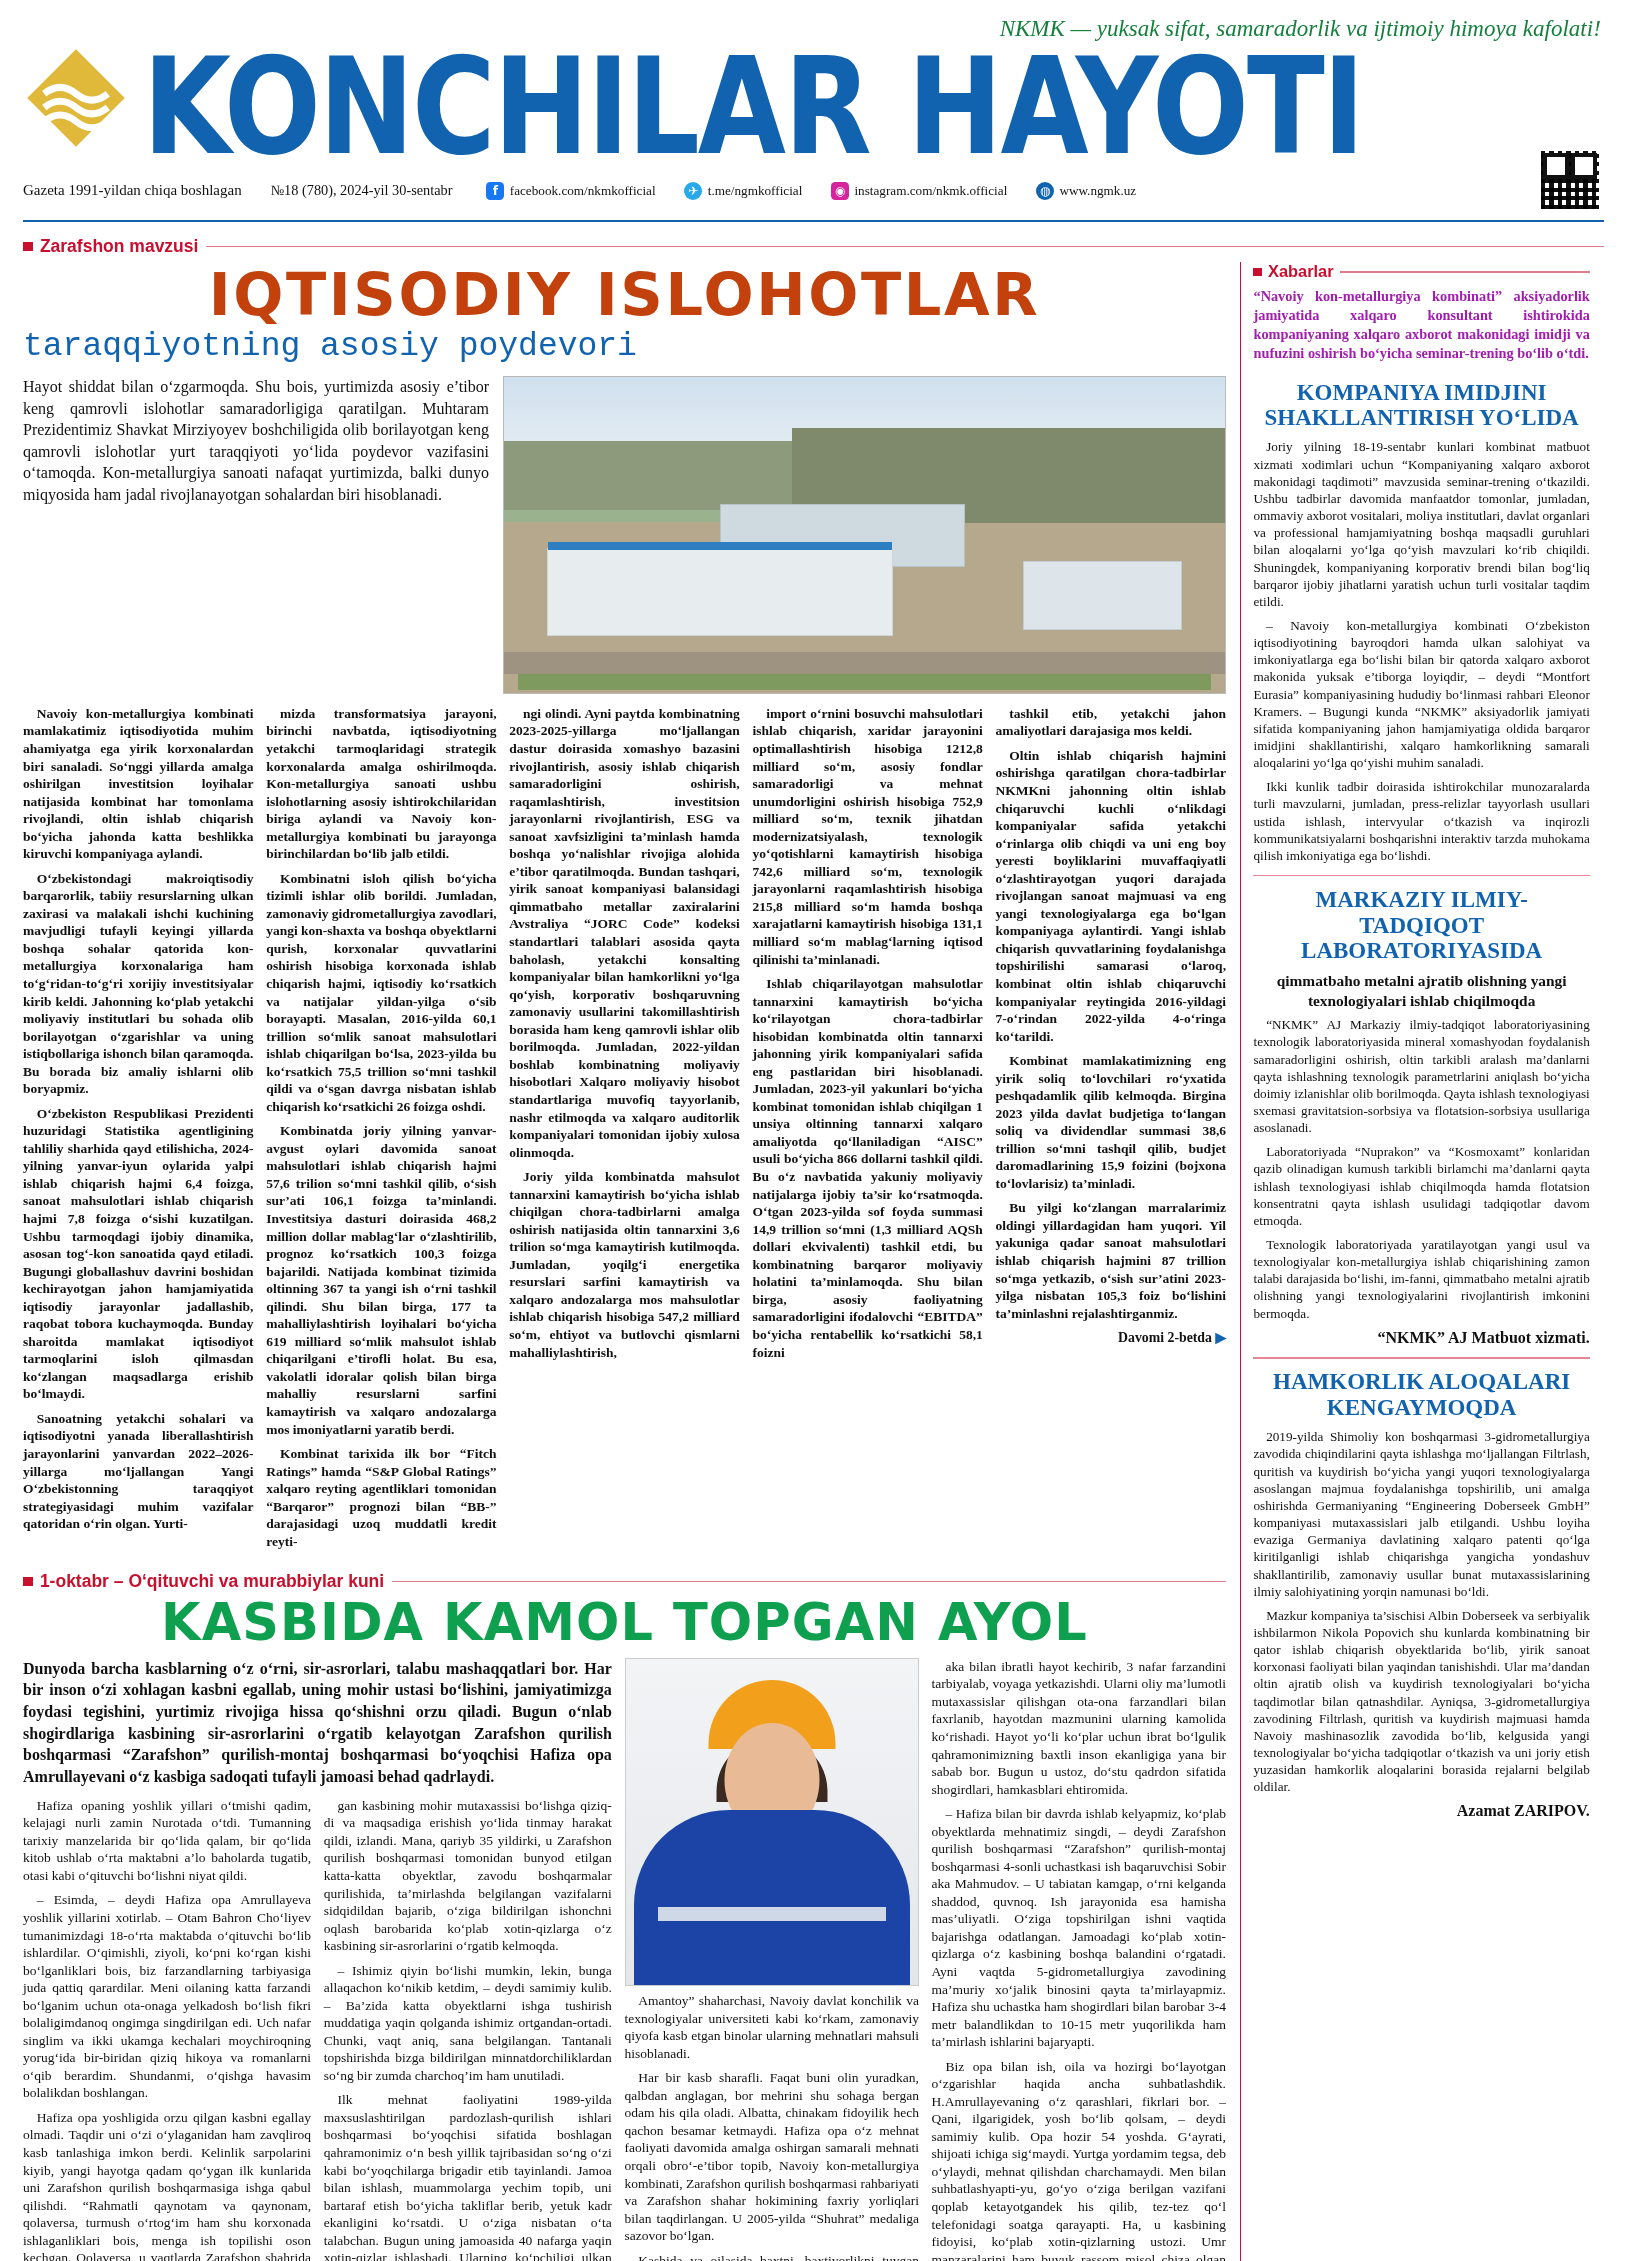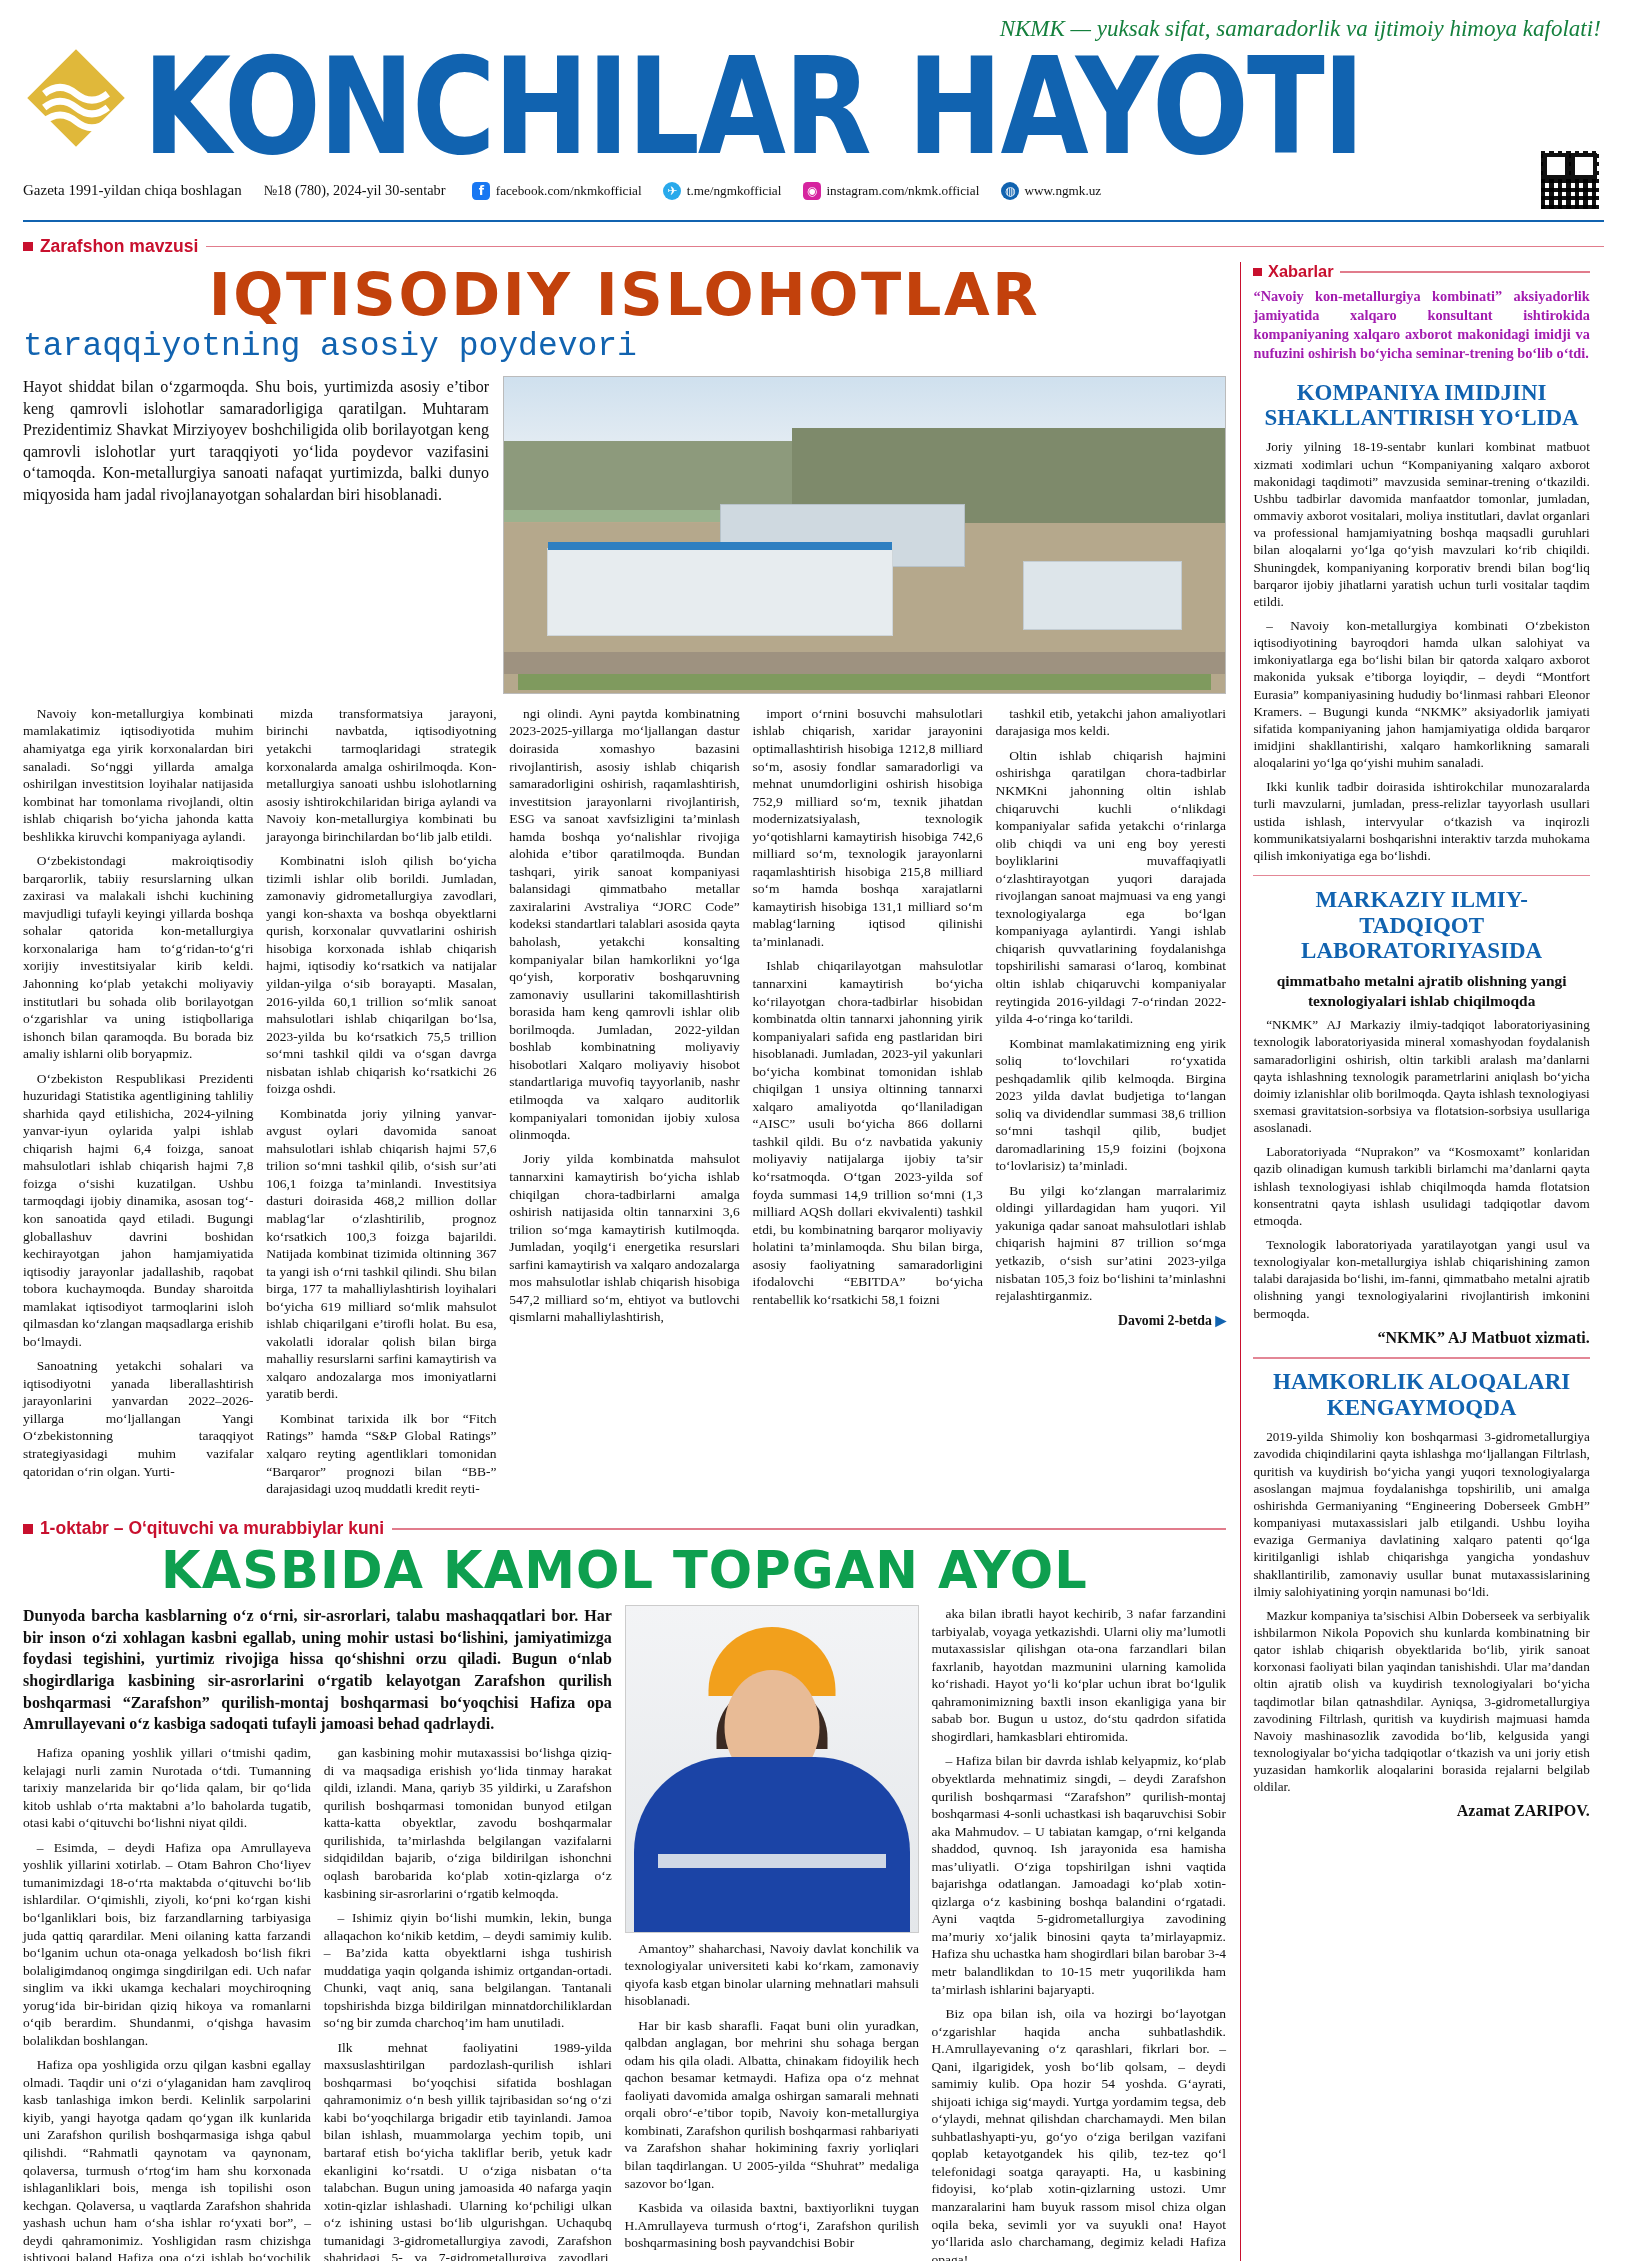--- a/index.html
+++ b/index.html
@@ -49,21 +49,21 @@
     letter-spacing: -2.1px;
     color: #1163b0;
     white-space: nowrap;
     transform: scaleY(1.18);
     transform-origin: left top;
     display: inline-block;
   }
   .infobar {
     display: flex;
     align-items: center;
-    gap: 8px;
+    gap: 15px;
     margin-top: 18px;
     font-size: 14.3px;
     font-family: "Liberation Serif", serif;
     color: #111;
   }
   .infobar .founded { font-size: 15px; }
   .infobar .issue { font-size: 14.3px; margin-left: 13.8px; }
   .social {
     display:flex; align-items:center; gap: 5.3px; margin-left: 19px;
     font-size: 13.2px;
@@ -154,21 +154,21 @@
   .photo .ground { position:absolute; left:0; right:0; bottom:0; height:54%; background:#b5a88c; }
   .photo .bld1 { position:absolute; left:6%; bottom:18%; width:48%; height:28%; background:#e7ecef; border:1.1px solid #cfd6da; }
   .photo .bld1 .roof { position:absolute; left:0; right:0; top:-7.4px; height:8.5px; background:#2e7fc1; }
   .photo .bld2 { position:absolute; left:30%; bottom:40%; width:34%; height:20%; background:#cfd9e0; border:1.1px solid #b7c2c9; }
   .photo .bld3 { position:absolute; right:6%; bottom:20%; width:22%; height:22%; background:#dde5ea; border:1.1px solid #c3ccd2; }
   .photo .road { position:absolute; left:0; right:0; bottom:6%; height:7%; background:#9e9280; }
   .photo .grass { position:absolute; left:2%; bottom:1%; width:96%; height:5%; background:#7f9a5e; }
 
   .cols4 { display:flex; gap: 12.7px; margin-top: 10.6px; }
   .col { flex: 1 1 0; font-size: 13.5px; line-height: 1.3; text-align: justify; }
-  .col p { margin: 0 0 6.9px 0; text-indent: 13.8px; }
+  .col p { margin: 0 0 6.9px 0; text-indent: 13.8px; font-weight: bold; }
   .contd {
     text-align: right; font-weight:bold; font-size: 13.8px; color:#111;
     margin-top: 3.2px;
   }
   .contd .tri { color:#1163b0; font-size: 13.8px; }
 
   
   .headline2 {
     font-family:"DejaVu Sans", sans-serif;
     font-weight:bold;

